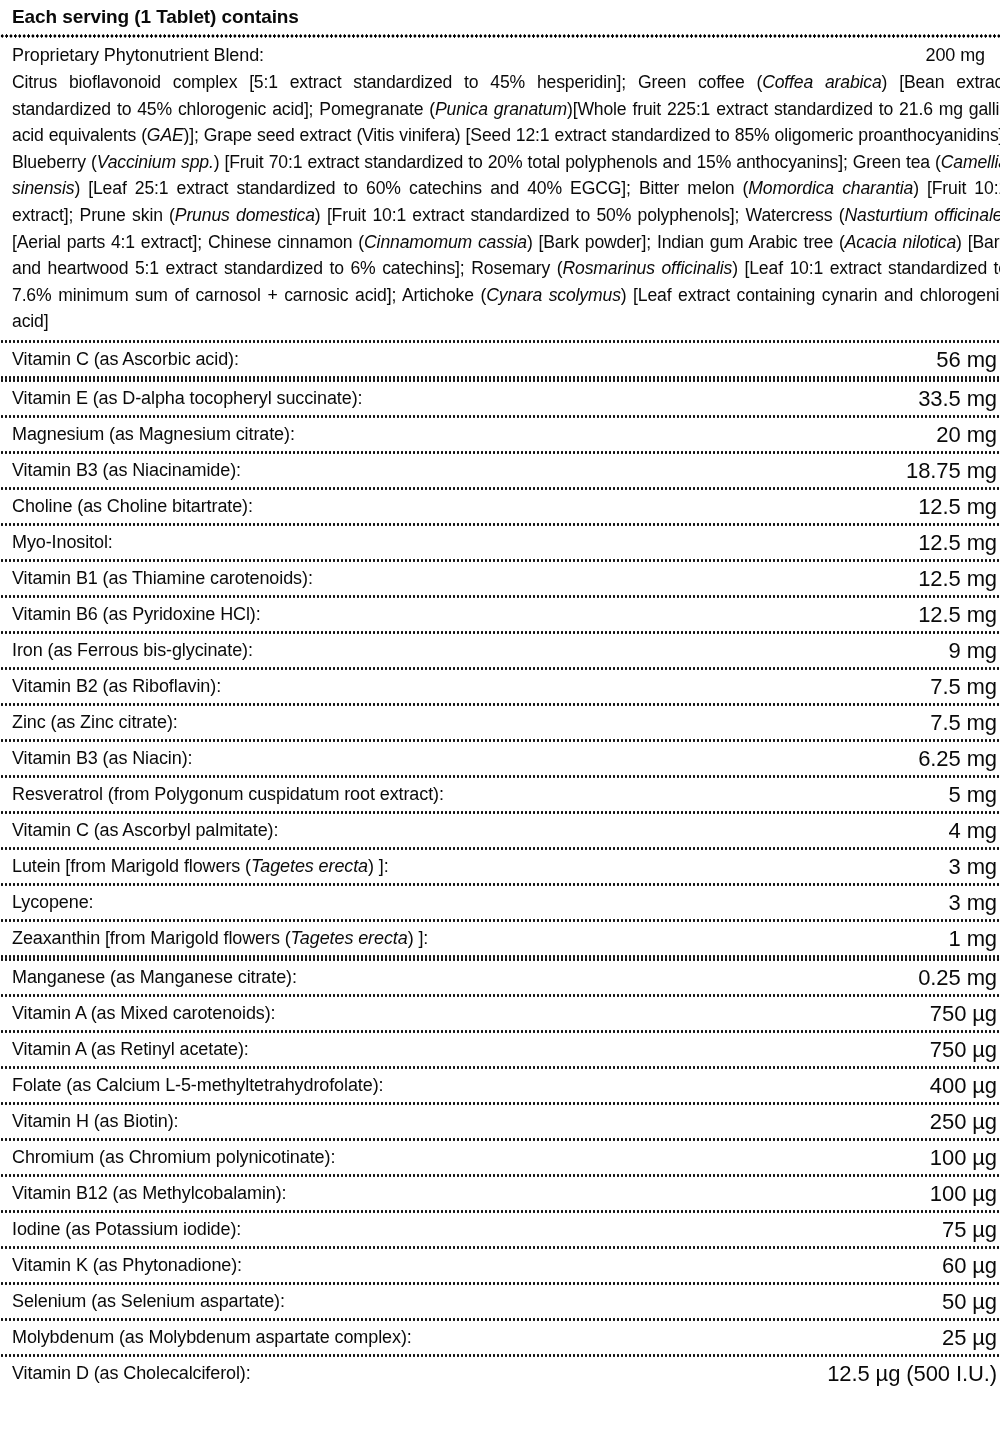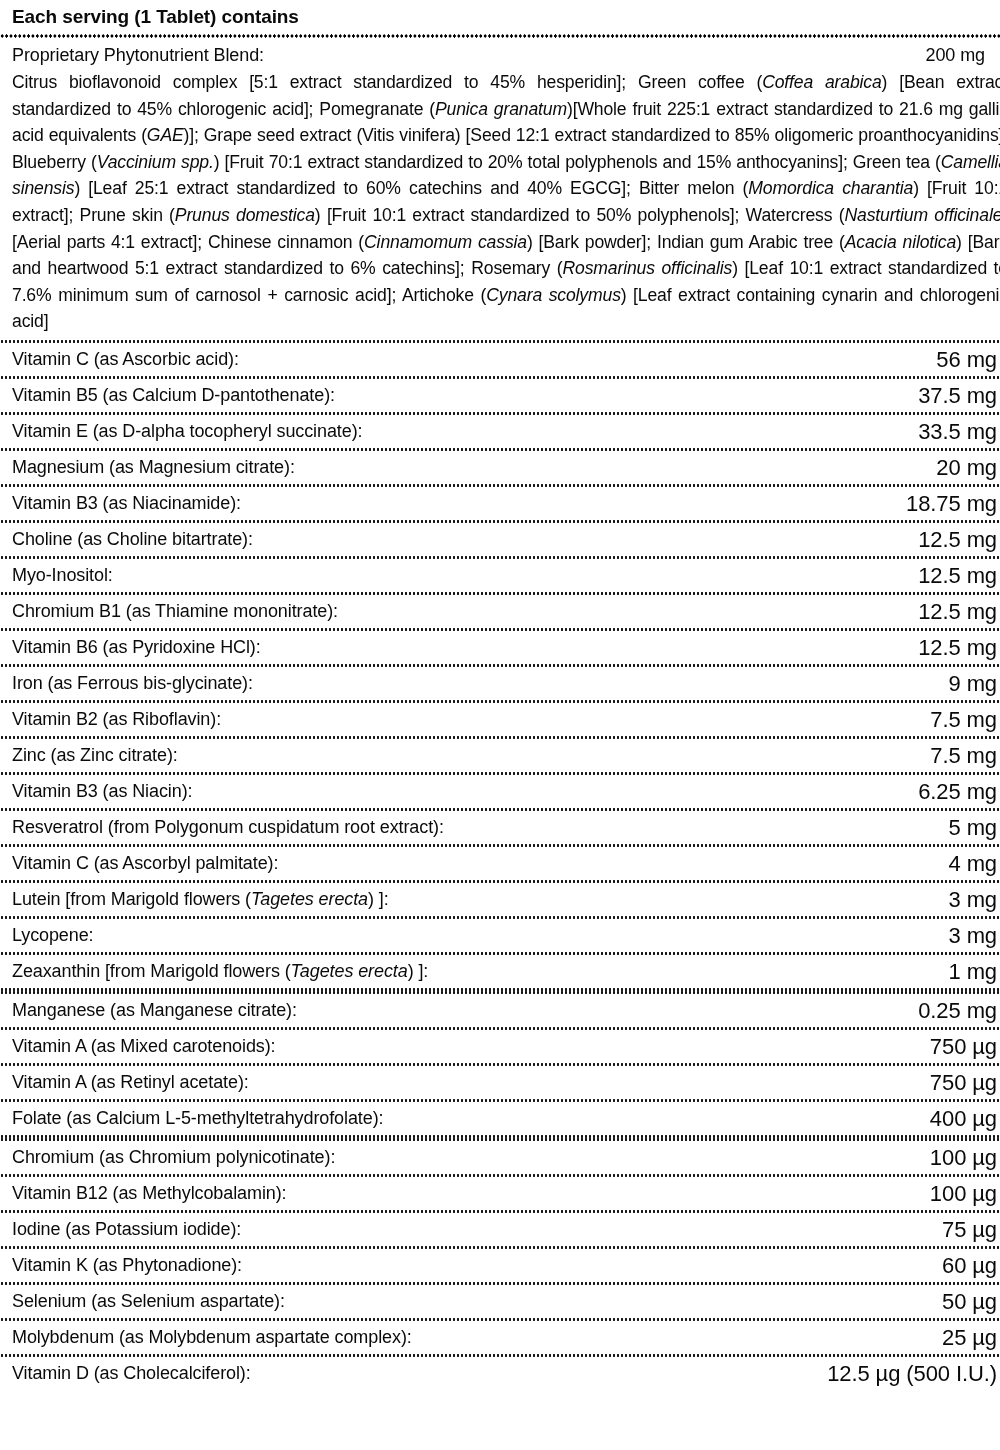--- a/index.html
+++ b/index.html
@@ -123,33 +123,32 @@
       <span class="bl-amt">200 mg</span>
     </div>
     <div class="blend-body" id="blend-body">Citrus bioflavonoid complex [5:1 extract standardized to 45% hesperidin]; Green coffee (<i>Coffea arabica</i>) [Bean extract standardized to 45% chlorogenic acid]; Pomegranate (<i>Punica granatum</i>)[Whole fruit 225:1 extract standardized to 21.6 mg gallic acid equivalents (<i>GAE</i>)]; Grape seed extract (Vitis vinifera) [Seed 12:1 extract standardized to 85% oligomeric proanthocyanidins]; Blueberry (<i>Vaccinium spp.</i>) [Fruit 70:1 extract standardized to 20% total polyphenols and 15% anthocyanins]; Green tea (<i>Camellia sinensis</i>) [Leaf 25:1 extract standardized to 60% catechins and 40% EGCG]; Bitter melon (<i>Momordica charantia</i>) [Fruit 10:1 extract]; Prune skin (<i>Prunus domestica</i>) [Fruit 10:1 extract standardized to 50% polyphenols]; Watercress (<i>Nasturtium officinale</i>) [Aerial parts 4:1 extract]; Chinese cinnamon (<i>Cinnamomum cassia</i>) [Bark powder]; Indian gum Arabic tree (<i>Acacia nilotica</i>) [Bark and heartwood 5:1 extract standardized to 6% catechins]; Rosemary (<i>Rosmarinus officinalis</i>) [Leaf 10:1 extract standardized to 7.6% minimum sum of carnosol + carnosic acid]; Artichoke (<i>Cynara scolymus</i>) [Leaf extract containing cynarin and chlorogenic acid]</div>
   </div>
 
   <div class="rule"></div>
 
   <div id="rows-host">
       <div class="row"><span class="nm">Vitamin C (as Ascorbic acid):</span><span class="amt">56 mg</span></div>
       <div class="rule"></div>
-      <div class="row"><span class="nm">Vitamin B5 (as Calcium D-pantothenate):</span><span class="amt">37.5 mg</span></div>
       <div class="rule"></div>
       <div class="row"><span class="nm">Vitamin E (as D-alpha tocopheryl succinate):</span><span class="amt">33.5 mg</span></div>
       <div class="rule"></div>
       <div class="row"><span class="nm">Magnesium (as Magnesium citrate):</span><span class="amt">20 mg</span></div>
       <div class="rule"></div>
       <div class="row"><span class="nm">Vitamin B3 (as Niacinamide):</span><span class="amt">18.75 mg</span></div>
       <div class="rule"></div>
       <div class="row"><span class="nm">Choline (as Choline bitartrate):</span><span class="amt">12.5 mg</span></div>
       <div class="rule"></div>
       <div class="row"><span class="nm">Myo-Inositol:</span><span class="amt">12.5 mg</span></div>
       <div class="rule"></div>
-      <div class="row"><span class="nm">Chromium B1 (as Thiamine mononitrate):</span><span class="amt">12.5 mg</span></div>
+      <div class="row"><span class="nm">Vitamin B1 (as Thiamine carotenoids):</span><span class="amt">12.5 mg</span></div>
       <div class="rule"></div>
       <div class="row"><span class="nm">Vitamin B6 (as Pyridoxine HCl):</span><span class="amt">12.5 mg</span></div>
       <div class="rule"></div>
       <div class="row"><span class="nm">Iron (as Ferrous bis-glycinate):</span><span class="amt">9 mg</span></div>
       <div class="rule"></div>
       <div class="row"><span class="nm">Vitamin B2 (as Riboflavin):</span><span class="amt">7.5 mg</span></div>
       <div class="rule"></div>
       <div class="row"><span class="nm">Zinc (as Zinc citrate):</span><span class="amt">7.5 mg</span></div>
       <div class="rule"></div>
       <div class="row"><span class="nm">Vitamin B3 (as Niacin):</span><span class="amt">6.25 mg</span></div>
@@ -166,20 +165,21 @@
       <div class="rule"></div>
       <div class="rule"></div>
       <div class="row"><span class="nm">Manganese (as Manganese citrate):</span><span class="amt">0.25 mg</span></div>
       <div class="rule"></div>
       <div class="row"><span class="nm">Vitamin A (as Mixed carotenoids):</span><span class="amt">750 µg</span></div>
       <div class="rule"></div>
       <div class="row"><span class="nm">Vitamin A (as Retinyl acetate):</span><span class="amt">750 µg</span></div>
       <div class="rule"></div>
       <div class="row"><span class="nm">Folate (as Calcium L-5-methyltetrahydrofolate):</span><span class="amt">400 µg</span></div>
       <div class="rule"></div>
+      <div class="row"><span class="nm">Vitamin H (as Biotin):</span><span class="amt">250 µg</span></div>
       <div class="rule"></div>
       <div class="row"><span class="nm">Chromium (as Chromium polynicotinate):</span><span class="amt">100 µg</span></div>
       <div class="rule"></div>
       <div class="row"><span class="nm">Vitamin B12 (as Methylcobalamin):</span><span class="amt">100 µg</span></div>
       <div class="rule"></div>
       <div class="row"><span class="nm">Iodine (as Potassium iodide):</span><span class="amt">75 µg</span></div>
       <div class="rule"></div>
       <div class="row"><span class="nm">Vitamin K (as Phytonadione):</span><span class="amt">60 µg</span></div>
       <div class="rule"></div>
       <div class="row"><span class="nm">Selenium (as Selenium aspartate):</span><span class="amt">50 µg</span></div>

